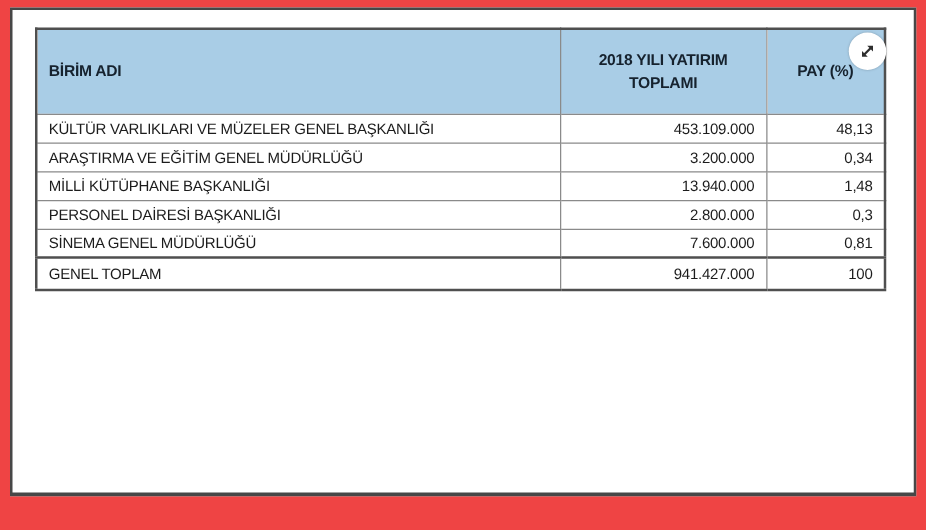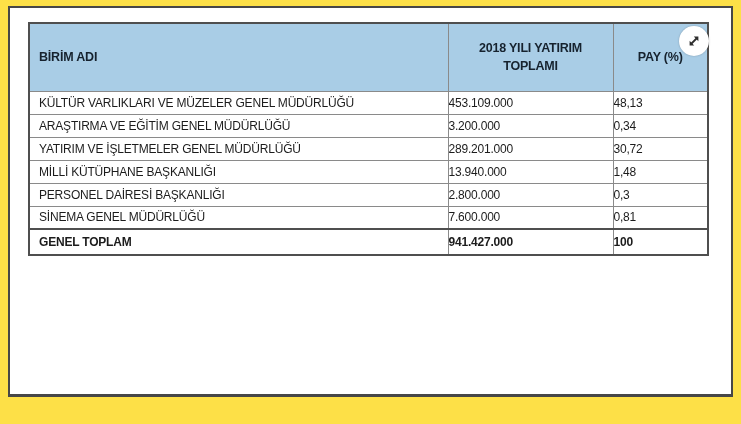--- a/index.html
+++ b/index.html
@@ -11,21 +11,21 @@
     --frame-border:#474747;
     --icon-color:#2e2e2e;
   }
   *{box-sizing:border-box;margin:0;padding:0;}
   html,body{background:#ffffff;}
   body{
     width:741px;height:424px;
     font-family:"Liberation Sans", sans-serif;
     position:relative;overflow:hidden;
   }
-  .page{position:relative;width:741px;height:424px;background:#fde047;}
+  .page{position:relative;width:741px;height:424px;background:#ef4444;}
   .frame{
     position:absolute;left:8px;top:6px;width:725px;height:391px;
     border:2px solid var(--frame-border);
     border-bottom-width:3px;
     background:#ffffff;
   }
   table.budget{
     position:absolute;left:28px;top:22px;width:679px;
     border-collapse:collapse;table-layout:fixed;
     border:2px solid var(--table-border);
@@ -41,24 +41,24 @@
   thead tr{height:68px;background:var(--header-bg);}
   thead th{
     color:var(--header-text);
     font-weight:bold;font-size:12.5px;
     vertical-align:middle;
   }
   thead th.left{text-align:left;padding-left:9px;}
   thead th.center{text-align:center;line-height:1.5;}
   tbody tr{height:23px;}
   tbody td.name{text-align:left;padding-left:9px;}
-  td.num{padding-right:9px;margin-top:22px;}
+  td.num{text-align:right;padding-right:9px;margin-top:22px;}
   tfoot tr{height:26px;}
   tfoot td{
-    font-weight:bold;border-top:2px solid var(--table-border);
+    font-weight:normal;border-top:2px solid var(--table-border);
     border-bottom:2px solid var(--table-border);
   }
   tfoot td.name{text-align:left;padding-left:9px;}
   .expand-btn{
     position:absolute;left:679px;top:26px;width:30px;height:30px;
     background:#ffffff;border:none;border-radius:50%;
     display:flex;align-items:center;justify-content:center;
     cursor:pointer;box-shadow:0 0 2px rgba(0,0,0,0.25);
     z-index:5;padding:0;
   }
@@ -81,33 +81,28 @@
         <th class="left">BİRİM ADI</th>
         <th class="center">
           <div>2018 YILI YATIRIM</div>
           <div>TOPLAMI</div>
         </th>
         <th class="center">PAY (%)</th>
       </tr>
     </thead>
     <tbody>
         <tr>
-          <td class="name">KÜLTÜR VARLIKLARI VE MÜZELER GENEL MÜDÜRLÜĞÜ</td>
+          <td class="name">KÜLTÜR VARLIKLARI VE MÜZELER GENEL BAŞKANLIĞI</td>
           <td class="num">453.109.000</td>
           <td class="num">48,13</td>
         </tr>
         <tr>
           <td class="name">ARAŞTIRMA VE EĞİTİM GENEL MÜDÜRLÜĞÜ</td>
           <td class="num">3.200.000</td>
           <td class="num">0,34</td>
-        </tr>
-        <tr>
-          <td class="name">YATIRIM VE İŞLETMELER GENEL MÜDÜRLÜĞÜ</td>
-          <td class="num">289.201.000</td>
-          <td class="num">30,72</td>
         </tr>
         <tr>
           <td class="name">MİLLİ KÜTÜPHANE BAŞKANLIĞI</td>
           <td class="num">13.940.000</td>
           <td class="num">1,48</td>
         </tr>
         <tr>
           <td class="name">PERSONEL DAİRESİ BAŞKANLIĞI</td>
           <td class="num">2.800.000</td>
           <td class="num">0,3</td>

